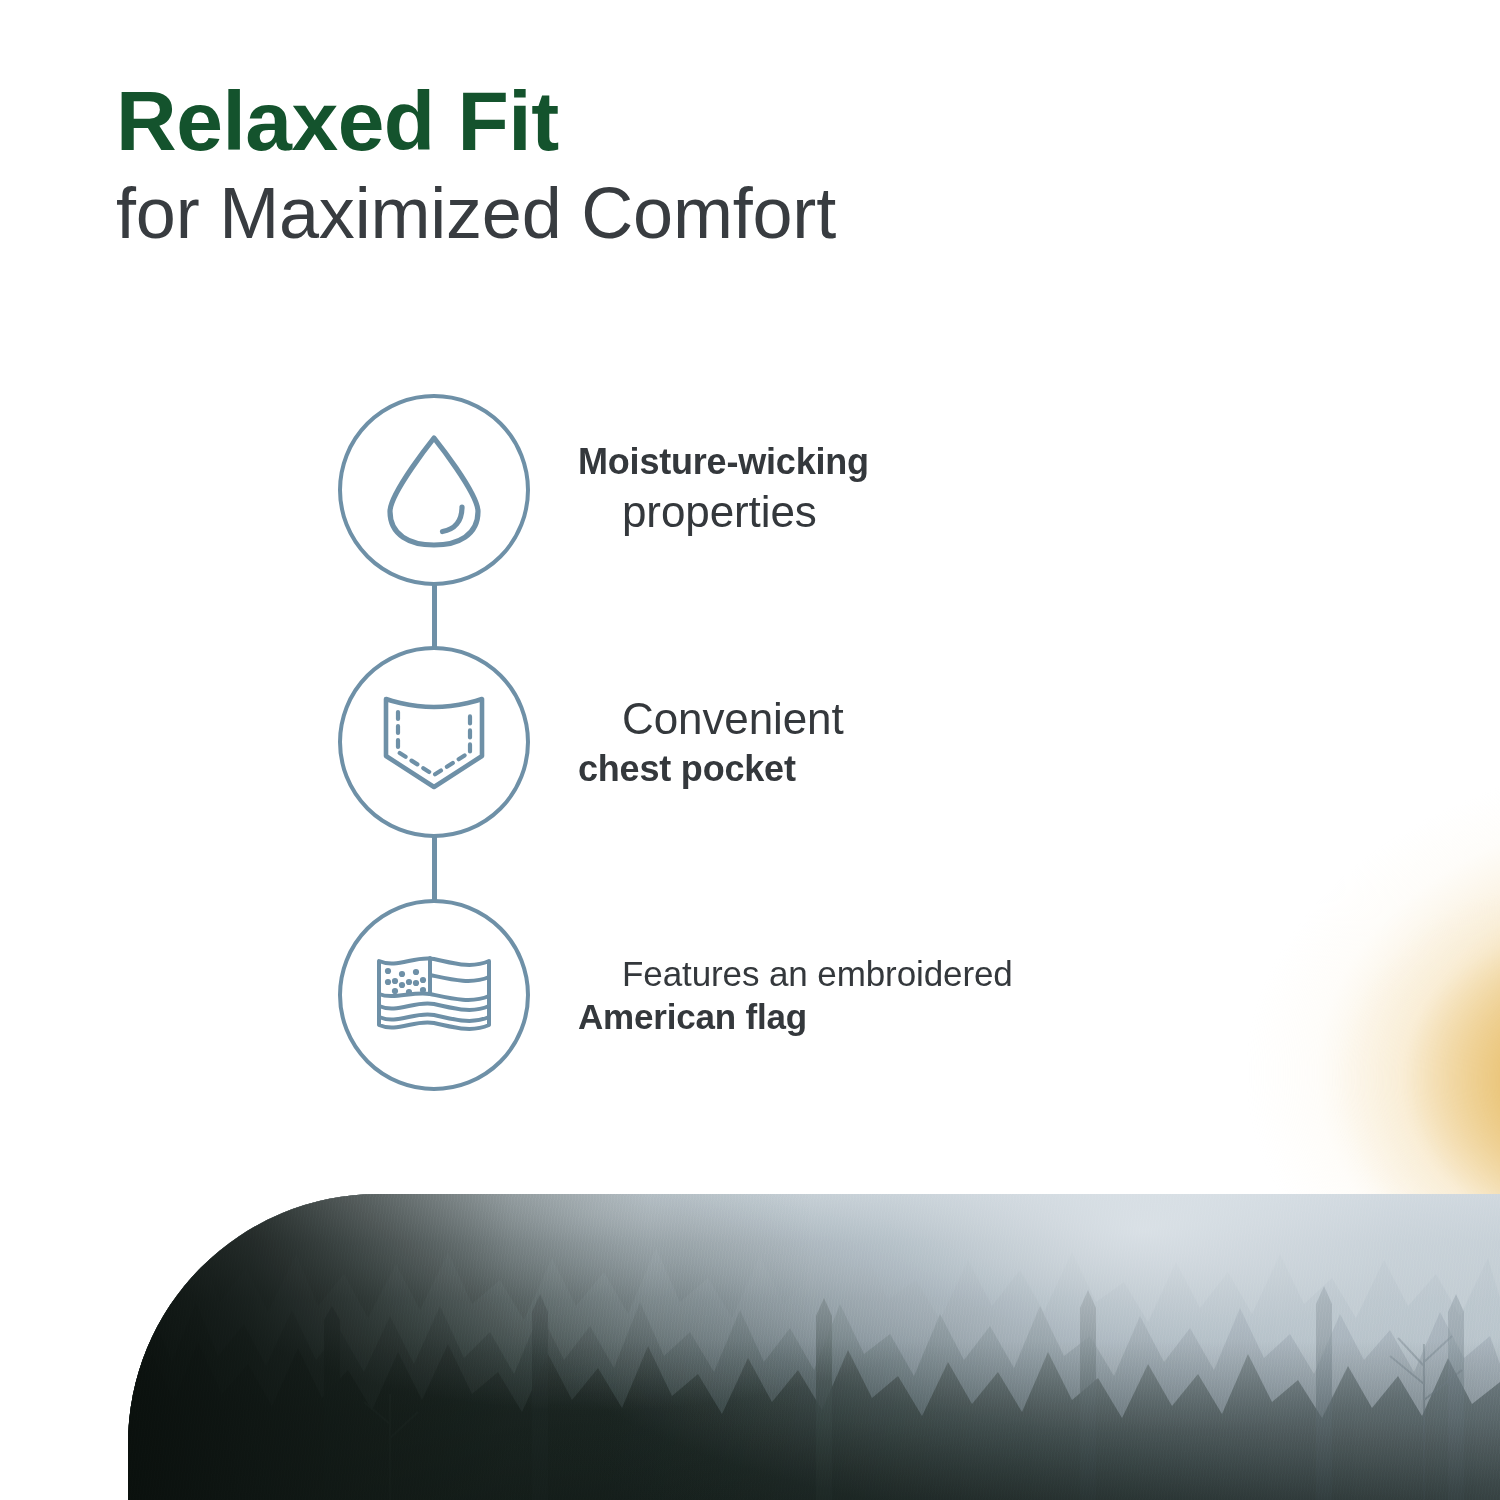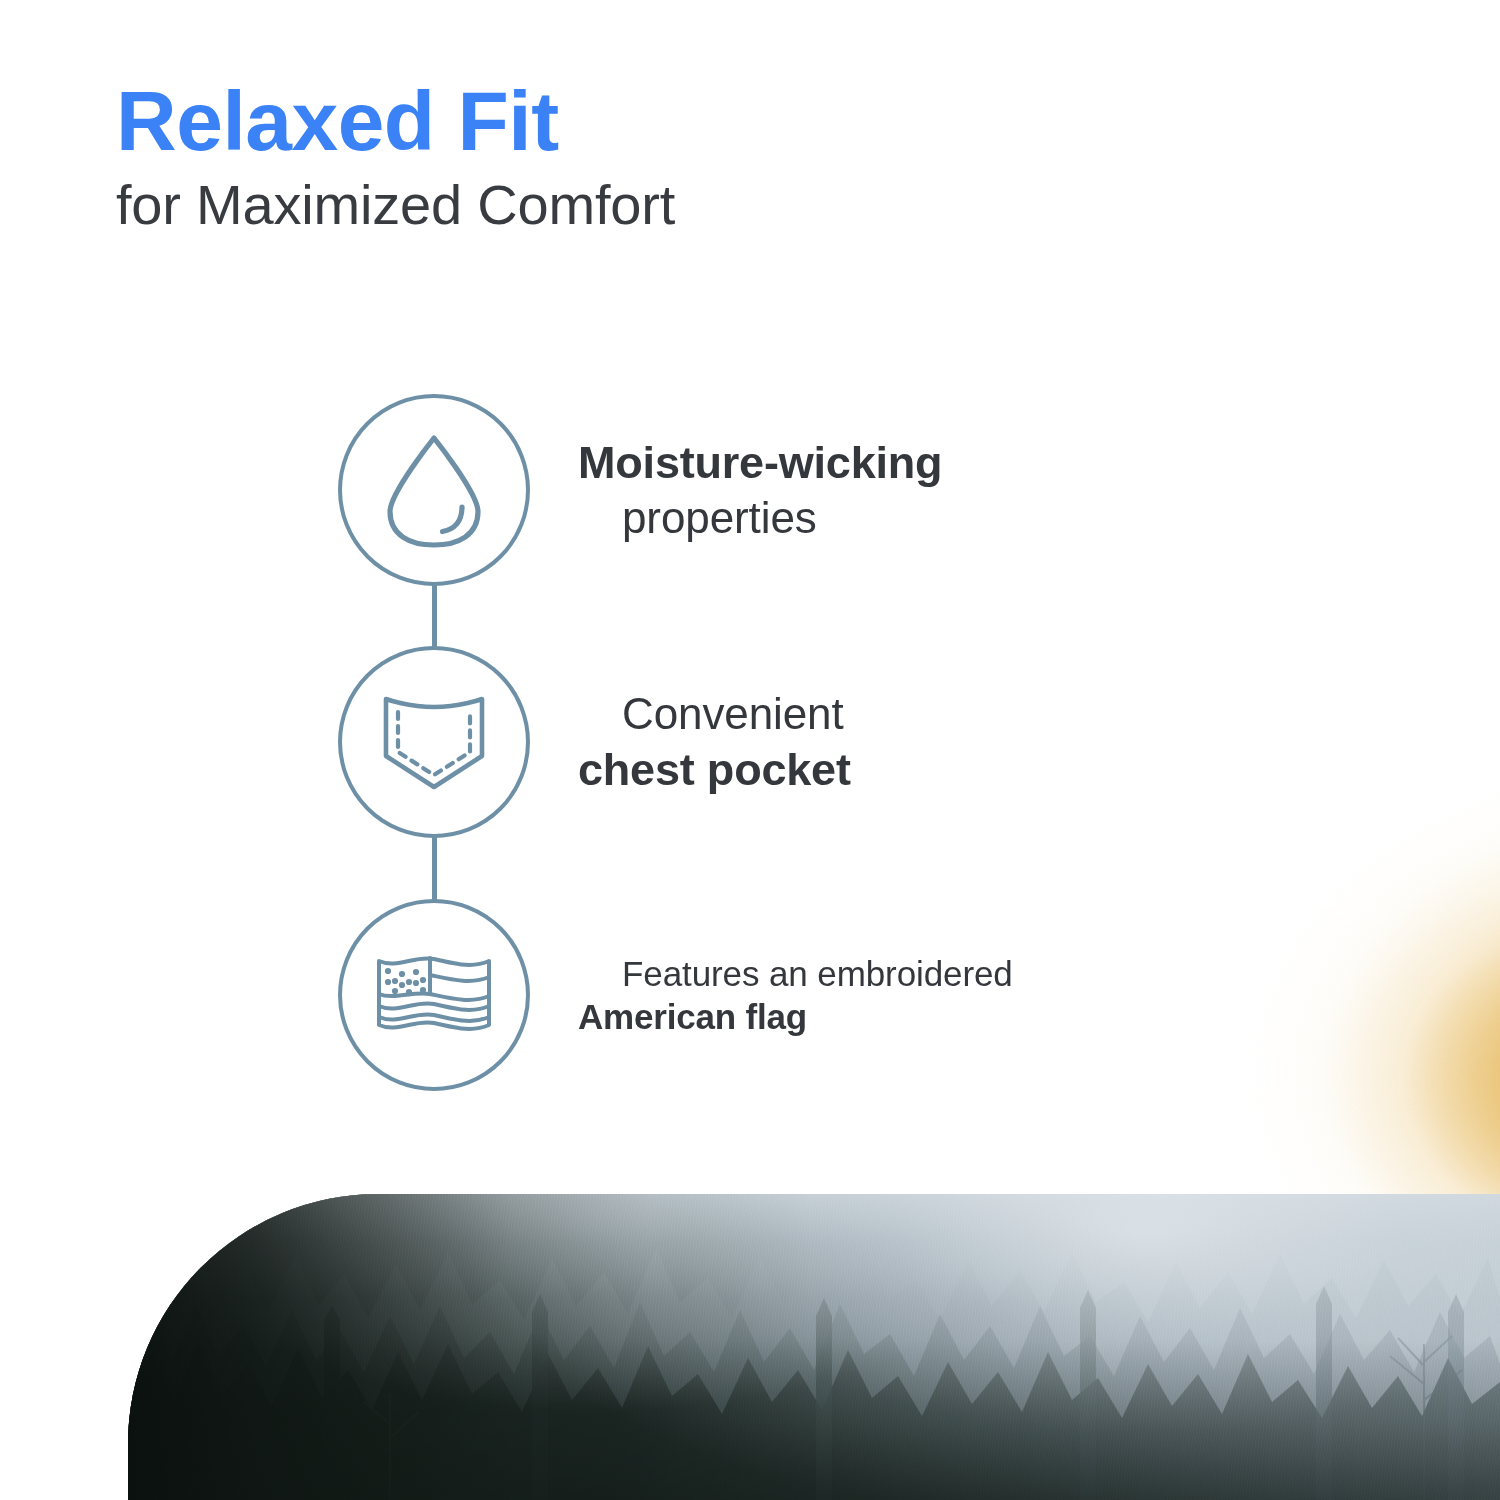--- a/index.html
+++ b/index.html
@@ -57,27 +57,27 @@
     left: 116px;
     top: 78px;
     width: 1100px;
   }
   .h-main {
     display: block;
     font-size: 84px;
     font-weight: 700;
     letter-spacing: -0.5px;
     line-height: 1.04;
-    color: #3b82f6;
+    color: #14532d;
     font-stretch: condensed;
   }
   .h-sub {
     display: block;
     margin-top: 10px;
-    font-size: 56px;
+    font-size: 72px;
     font-weight: 400;
     letter-spacing: -0.2px;
     line-height: 1.08;
     color: #383c40;
     font-stretch: condensed;
   }
 
   
   #features {
     position: absolute;
@@ -134,21 +134,21 @@
     display: block;
     white-space: nowrap;
   }
   .t-reg {
     font-size: 44px;
     font-weight: 400;
     letter-spacing: -0.1px;
     margin-left: 44px;
   }
   .t-bold {
-    font-size: 45px;
+    font-size: 36px;
     font-weight: 700;
     letter-spacing: -0.2px;
   }
   .feature-row.r2 .t-reg,
   .feature-row.r2 .t-bold {
     font-size: 35px;
     font-stretch: condensed;
   }
 
   

